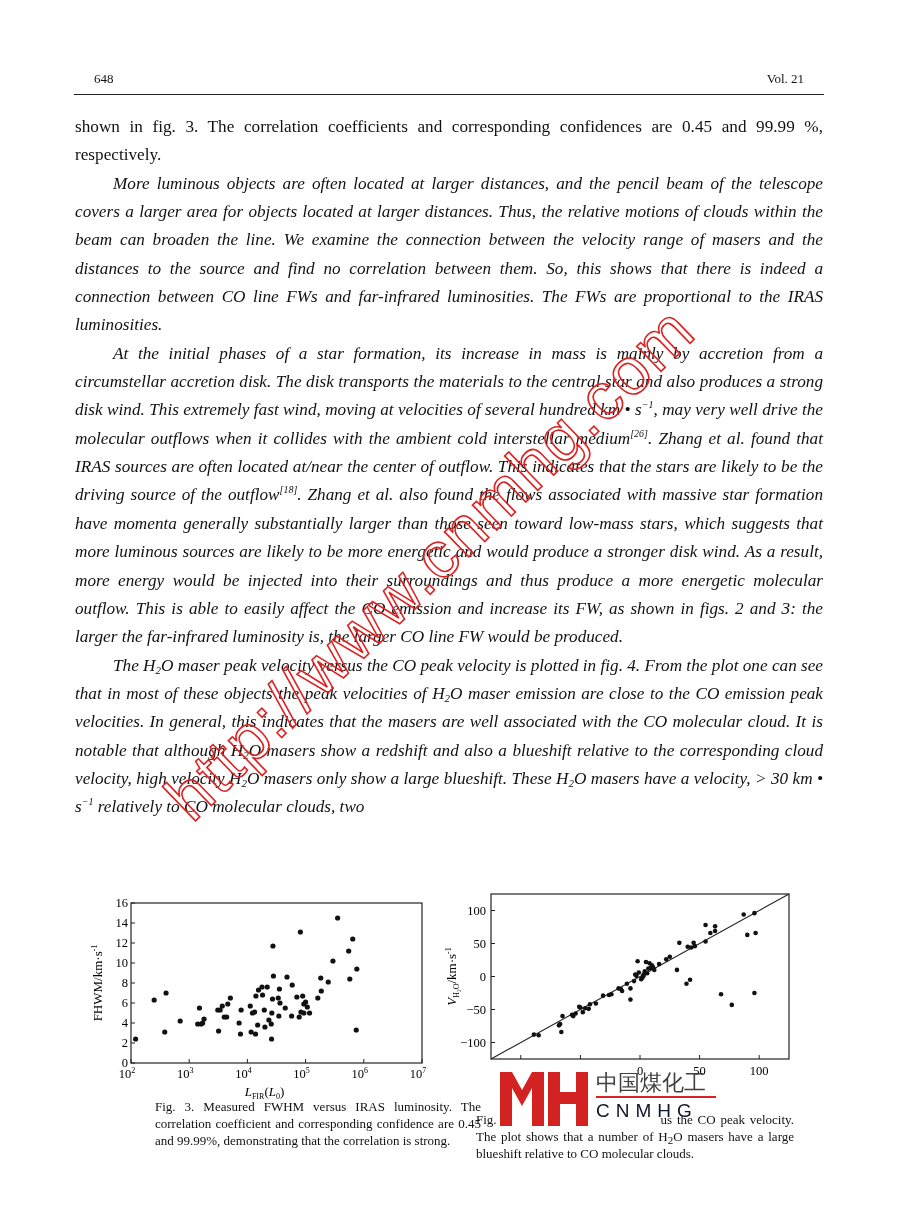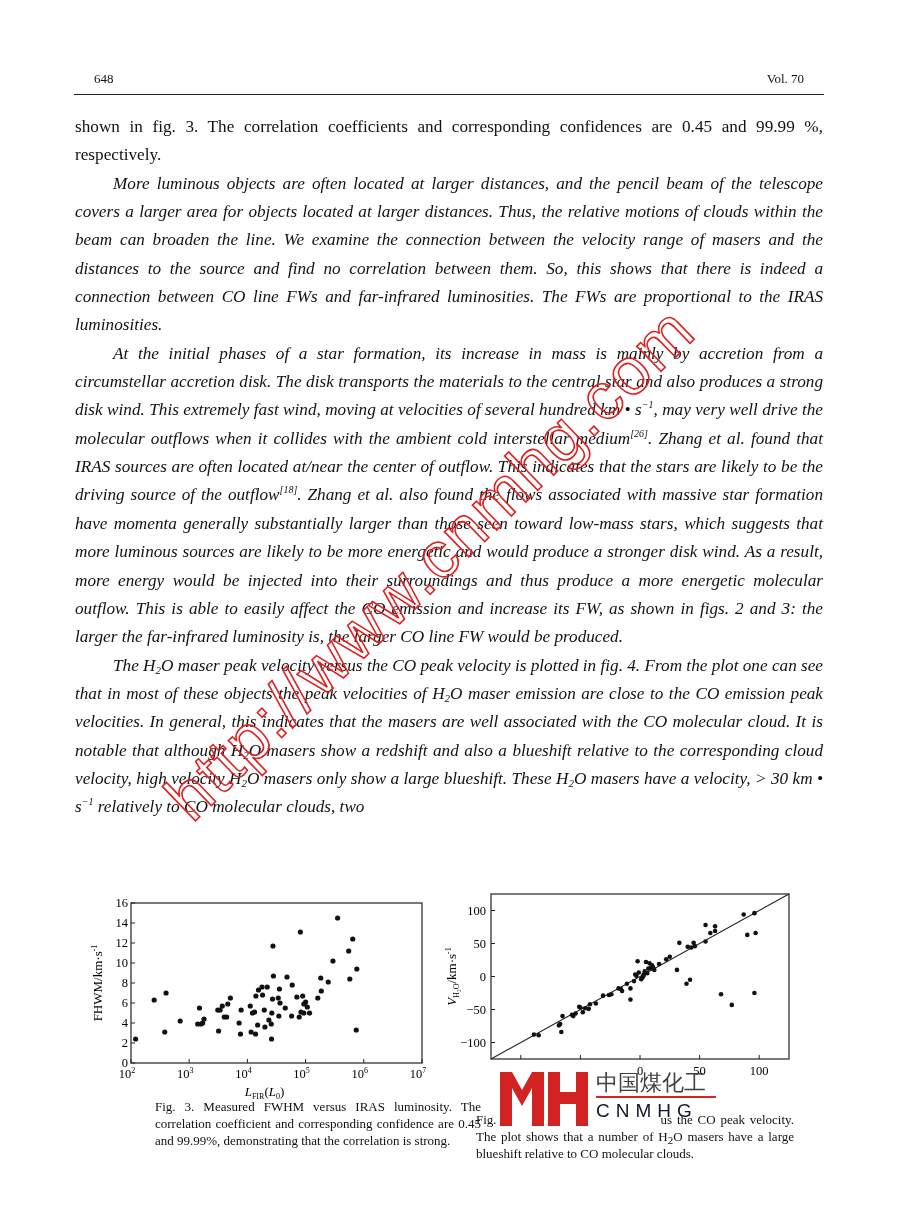--- a/index.html
+++ b/index.html
@@ -23,21 +23,21 @@
   .logo .cn { position:absolute; left:98px; top:2px; font-size:22px; color:#404040; font-family:"DejaVu Sans", sans-serif; }
   .logo .line { position:absolute; left:98px; top:30px; width:120px; height:2px; background:#d22; }
   .logo .en { position:absolute; left:98px; top:34px; font-size:19px; letter-spacing:6px; color:#0f172a; font-family:"Liberation Sans", sans-serif; }
   svg text { font-family:"Liberation Serif", "DejaVu Serif", serif; }
 </style>
 </head>
 <body>
 
 <div class="header">
   <span class="pg">648</span>
-  <span class="vol">Vol. 70</span>
+  <span class="vol">Vol. 21</span>
 </div>
 
 <div class="body">
   <p>shown in fig. 3. The correlation coefficients and corresponding confidences are 0.45 and 99.99 %, respectively.</p>
   <p class="ind">More luminous objects are often located at larger distances, and the pencil beam of the telescope covers a larger area for objects located at larger distances. Thus, the relative motions of clouds within the beam can broaden the line. We examine the connection between the velocity range of masers and the distances to the source and find no correlation between them. So, this shows that there is indeed a connection between CO line FWs and far-infrared luminosities. The FWs are proportional to the IRAS luminosities.</p>
   <p class="ind"><span>At the initial phases of a star formation, its increase in mass is mainly by accretion from a circumstellar accretion disk. The disk transports the materials to the central star and also produces a strong disk wind. This extremely fast wind, moving at velocities of several hundred km • s</span><sup>−1</sup><span>, may very well drive the molecular outflows when it collides with the ambient cold interstellar medium</span><sup>[26]</sup><span>. Zhang et al. found that IRAS sources are often located at/near the center of outflow. This indicates that the stars are likely to be the driving source of the outflow</span><sup>[18]</sup><span>. Zhang et al. also found the flows associated with massive star formation have momenta generally substantially larger than those seen toward low-mass stars, which suggests that more luminous sources are likely to be more energetic and would produce a stronger disk wind. As a result, more energy would be injected into their surroundings and thus produce a more energetic molecular outflow. This is able to easily affect the CO emission and increase its FW, as shown in figs. 2 and 3: the larger the far-infrared luminosity is, the larger CO line FW would be produced.</span></p>
   <p class="ind"><span>The H</span><sub>2</sub><span>O maser peak velocity versus the CO peak velocity is plotted in fig. 4. From the plot one can see that in most of these objects the peak velocities of H</span><sub>2</sub><span>O maser emission are close to the CO emission peak velocities. In general, this indicates that the masers are well associated with the CO molecular cloud. It is notable that although H</span><sub>2</sub><span>O masers show a redshift and also a blueshift relative to the corresponding cloud velocity, high velocity H</span><sub>2</sub><span>O masers only show a large blueshift. These H</span><sub>2</sub><span>O masers have a velocity, &gt; 30 km • s</span><sup>−1</sup><span> relatively to CO molecular clouds, two</span></p>
 </div>
 
 <svg class="fig" id="fig3" style="left:80px;top:890px" width="360" height="215" viewBox="0 0 360 215">

